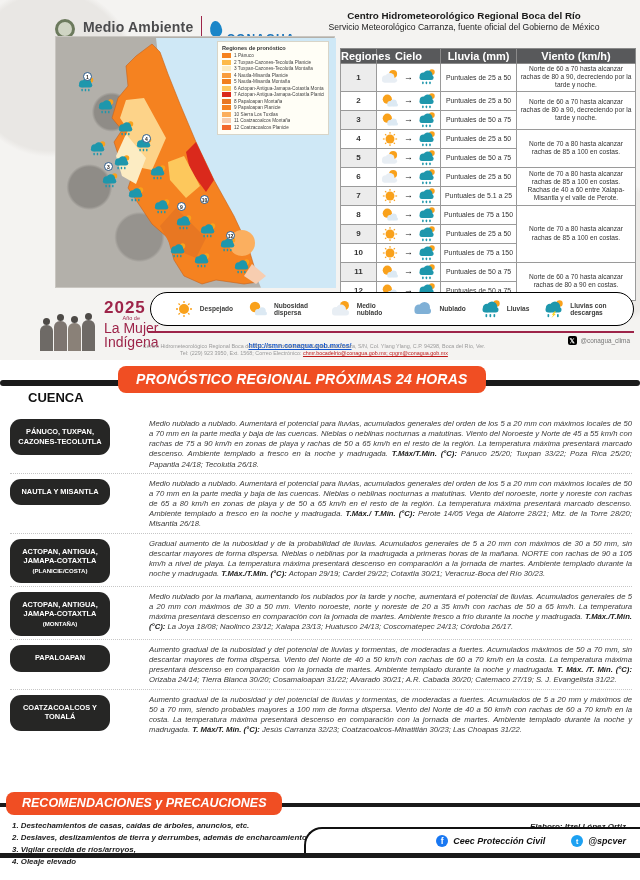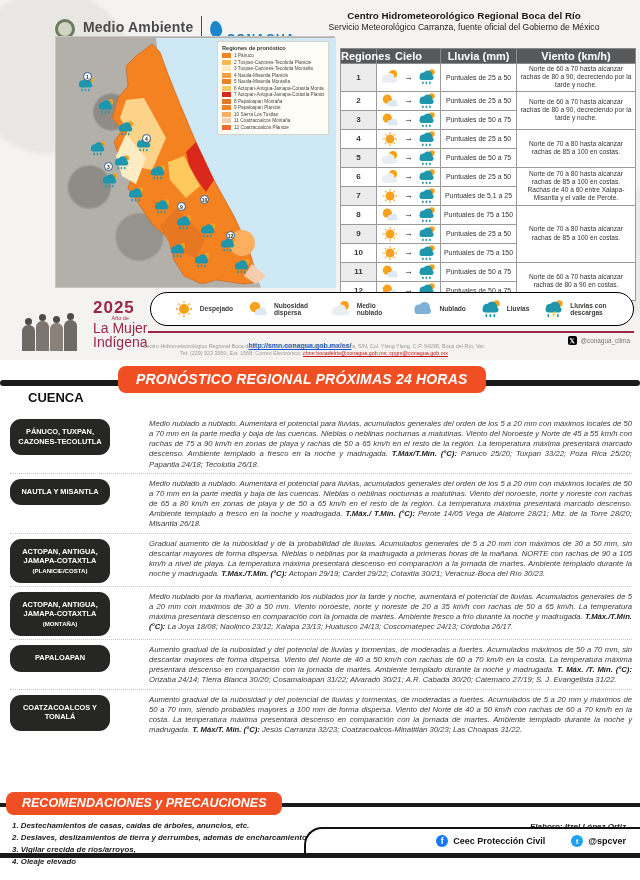--- a/index.html
+++ b/index.html
@@ -60,21 +60,21 @@
   .arrow { font-size:9px; color:#111; line-height:1; }
   tr.r1 { height:27px; } tr.rx { height:17px; }
 
   
   .sky-pill { position:absolute; left:150px; top:292px; width:484px; height:34px; border:1.6px solid #000;
     border-radius:17px; background:#fff; display:flex; align-items:center; justify-content:space-evenly; padding:0 8px; }
   .sky-item { display:flex; align-items:center; gap:4px; }
   .sky-item .lb { font-size:6.6px; font-weight:bold; color:#3c3c3b; line-height:1.1; max-width:42px; }
 
   
-  .badge { position:absolute; left:22px; top:295px; width:126px; height:56px; display:flex; align-items:flex-end; gap:16px; }
+  .badge { position:absolute; left:40px; top:295px; width:126px; height:56px; display:flex; align-items:flex-end; gap:9px; }
   .women { display:flex; align-items:flex-end; gap:1px; }
   .woman { width:13px; height:26px; background:#6e6a66; border-radius:6px 6px 0 0; position:relative; }
   .woman::before { content:""; position:absolute; top:-7px; left:3px; width:7px; height:7px; border-radius:50%; background:#4d4a47; }
   .woman:nth-child(2){height:30px; background:#7d7570;}
   .woman:nth-child(3){height:28px; background:#8a8残;}  
   .woman:nth-child(3){height:28px; background:#8a8178;}
   .woman:nth-child(4){height:31px; background:#6e6a66;}
   .badge-text { color:#9d2449; line-height:1; padding-bottom:2px; }
   .badge-year { font-size:17px; font-weight:bold; letter-spacing:1px; }
   .badge-l1 { font-size:5.5px; text-align:center; }
@@ -109,21 +109,21 @@
   .recs { position:absolute; left:0; top:792px; width:640px; height:66px; }
   .recs-bar { position:absolute; left:0; top:11px; width:640px; height:4px; background:#1a1a1a; }
   .recs-banner { position:absolute; left:6px; top:0; background:#f04e23; color:#fff; font-size:12.5px; font-weight:bold; font-style:italic;
     padding:4px 16px 5px; border-radius:8px; }
   .recs-list { position:absolute; left:12px; top:28px; width:430px; list-style:none; }
   .recs-list li { font-size:7.9px; font-weight:bold; font-style:italic; color:#1c1c1c; line-height:1.5; }
   .author { position:absolute; right:14px; top:30px; font-size:8px; font-weight:bold; font-style:italic; color:#1c1c1c; }
   .social-box { position:absolute; right:0; bottom:5px; width:336px; height:26px; border-top:2.5px solid #111; border-left:2.5px solid #111;
     border-top-left-radius:18px; background:#fff; display:flex; align-items:center; justify-content:flex-end; gap:26px; padding:0 14px; }
   .soc { display:flex; align-items:center; gap:5px; }
-  .soc .lbl { font-size:9px; font-weight:bold; color:#111; }
+  .soc .lbl { font-size:9px; font-weight:bold; font-style:italic; color:#111; }
   .ic-circ { width:12px; height:12px; border-radius:50%; color:#fff; font-size:8.5px; font-weight:bold;
     display:flex; align-items:center; justify-content:center; }
   .fb { background:#1877f2; }
   .tw { background:#1da1f2; font-size:7px; }
   .bottom-bar { position:absolute; left:0; bottom:0; width:640px; height:5px; background:#1a1a1a; }
 
   .defs-hidden { position:absolute; width:0; height:0; overflow:hidden; }
 </style>
 </head>
 <body>

